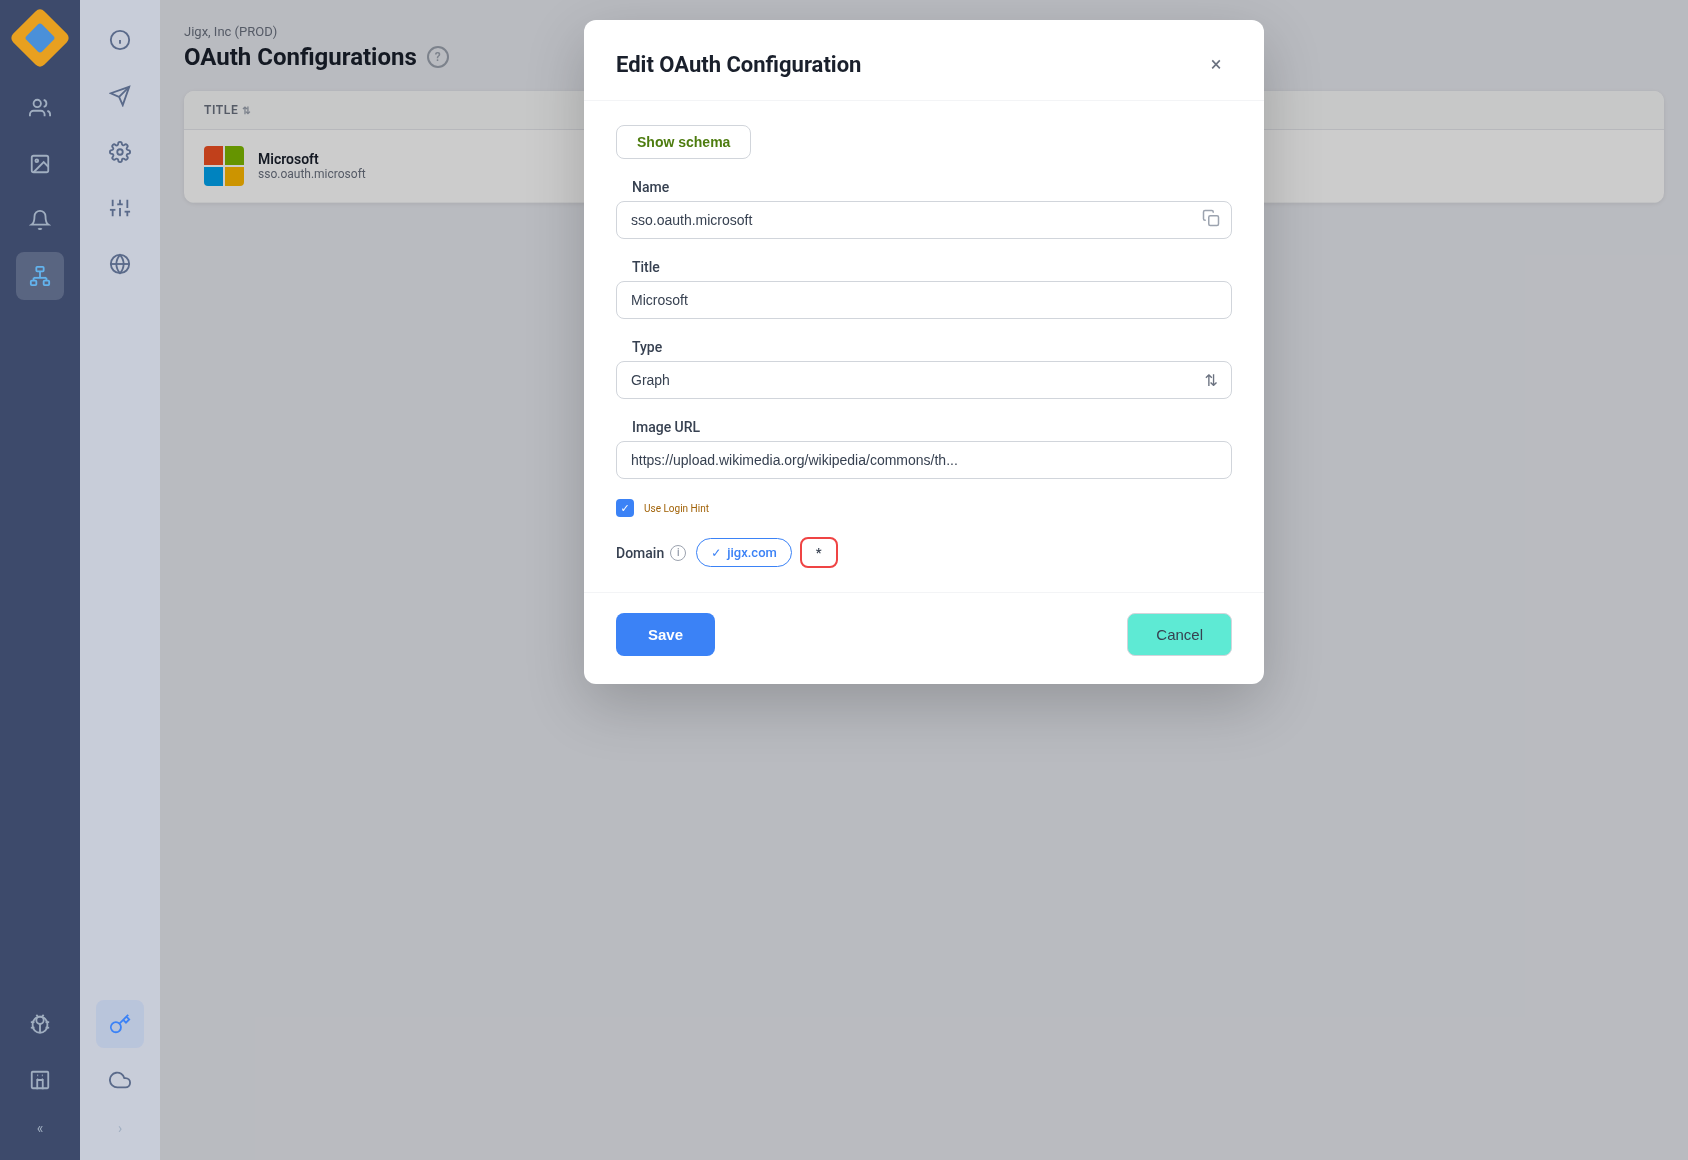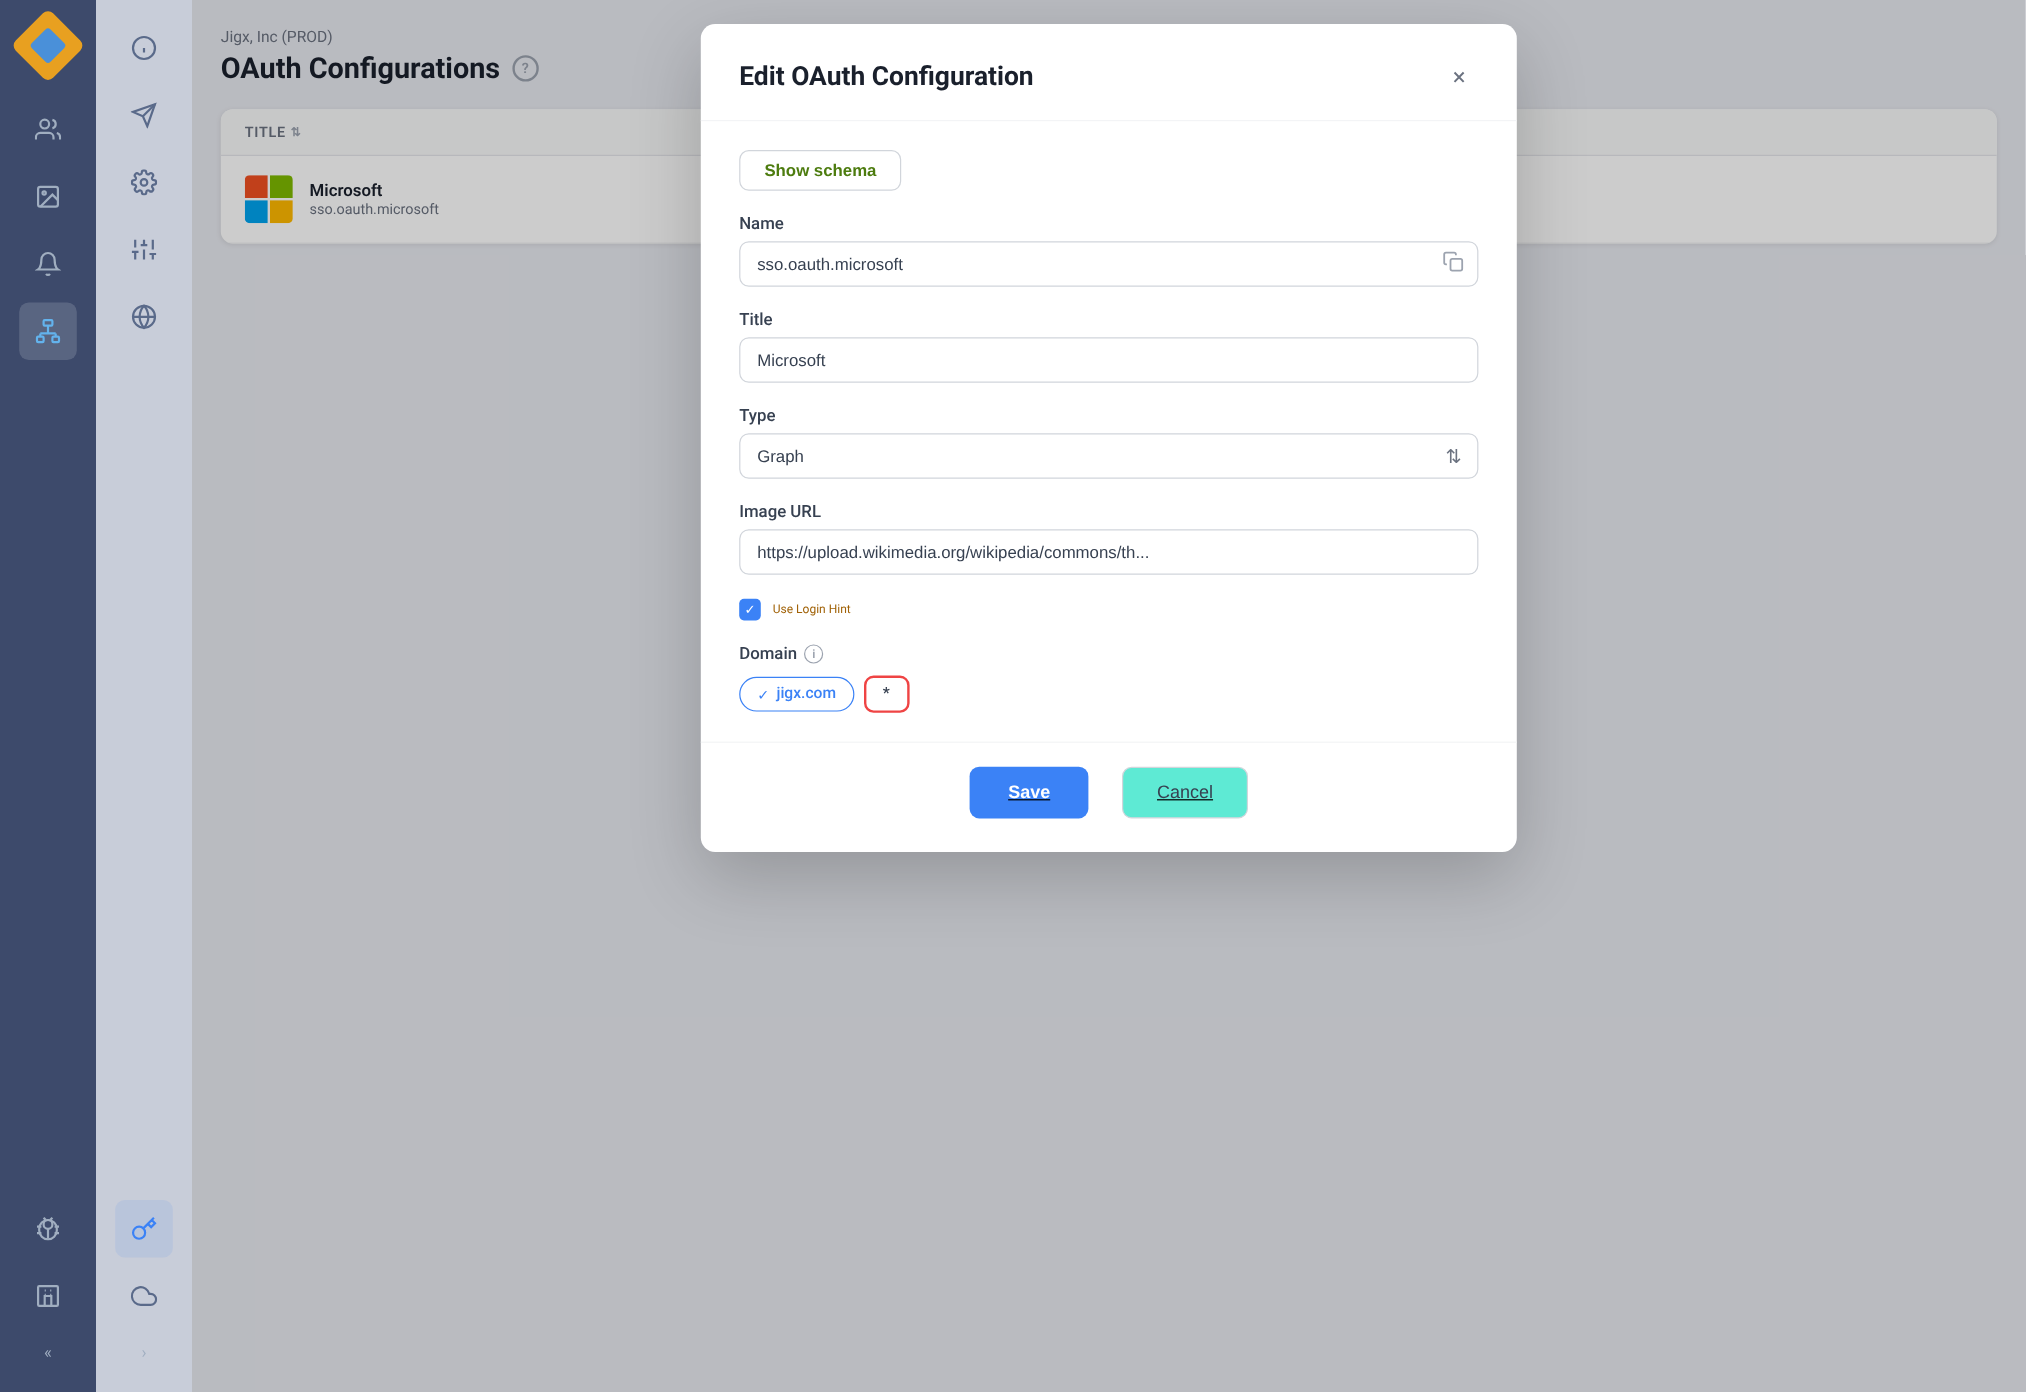--- a/index.html
+++ b/index.html
@@ -274,20 +274,21 @@
     .form-group {
       display: flex;
       flex-direction: column;
       gap: 6px;
     }
 
     .form-label {
       font-size: 14px;
       font-weight: 500;
       color: #374151;
+      margin-left: 16px;
     }
 
     .form-input-wrapper {
       position: relative;
       width: 100%;
     }
 
     .form-input-wrapper input {
       width: 100%;
       padding: 10px 40px 10px 14px;
@@ -356,21 +357,20 @@
       flex-shrink: 0;
     }
 
     .checkbox-label {
       font-size: 10px;
       color: #a16207;
     }
 
     .domain-section {
       display: flex;
-      flex-direction: column;
       gap: 10px;
     }
 
     .domain-label-row {
       display: flex;
       align-items: center;
       gap: 6px;
     }
 
     .domain-label {
@@ -427,25 +427,24 @@
       border-radius: 8px;
       background: white;
       color: #374151;
       font-size: 13px;
       font-weight: 600;
       cursor: pointer;
     }
 
     .modal-footer {
       display: flex;
-      justify-content: center;
+      justify-content: space-between;
       gap: 28px;
       padding: 20px 32px 28px;
       border-top: 1px solid #f3f4f6;
-      text-decoration: underline;
     }
 
     .btn-save {
       padding: 12px 32px;
       background: #3b82f6;
       color: white;
       border: none;
       border-radius: 8px;
       font-size: 15px;
       font-weight: 600;

